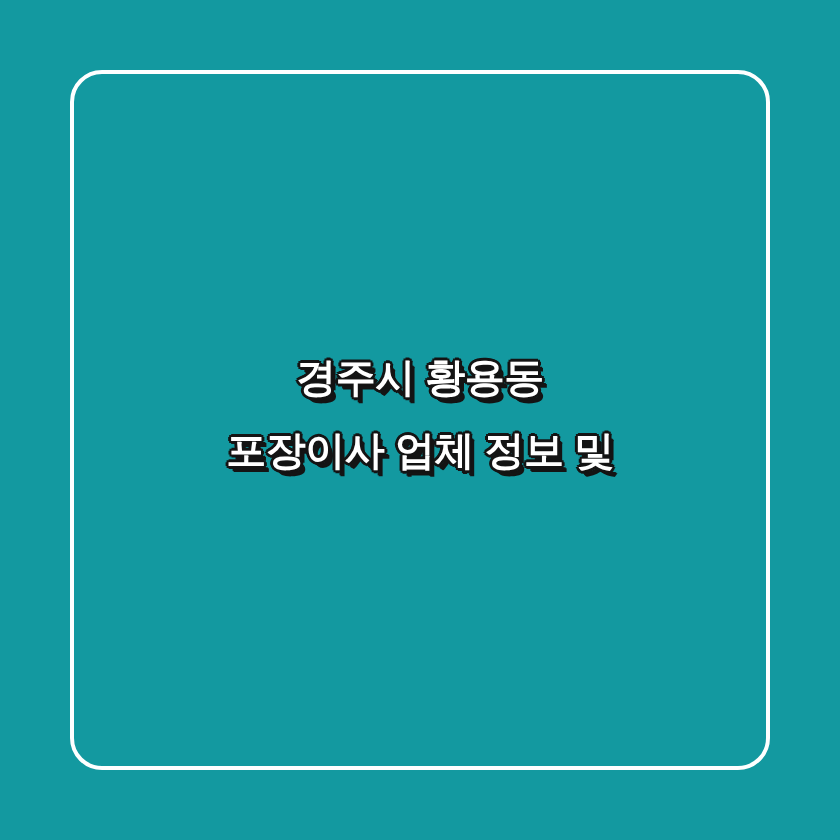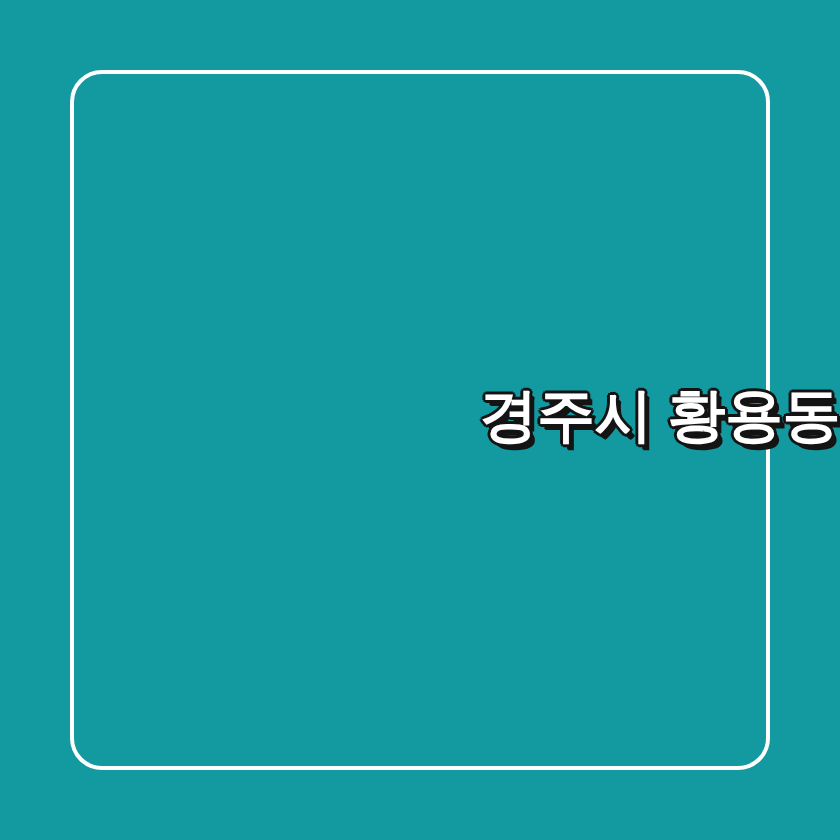--- a/index.html
+++ b/index.html
@@ -45,23 +45,23 @@
     align-items: center;
     justify-content: center;
     
     padding-bottom: 12px;
     box-sizing: border-box;
   }
 
   .title-line {
     display: block;
     width: 100%;
-    text-align: right;
+    text-align: center;
     font-family: "Liberation Sans", "DejaVu Sans", sans-serif;
-    font-size: 58px;
+    font-size: 40px;
     line-height: 73px;
     font-weight: 700;
     letter-spacing: -0.5px;
     color: #ffffff;
     white-space: nowrap;
     
     text-shadow:
       -2px -2px 0 #141414,
        2px -2px 0 #141414,
       -2px  2px 0 #141414,
@@ -76,15 +76,16 @@
 </style>
 </head>
 <body>
 
 <div id="thumbnail-card">
 
   <div id="inner-frame"></div>
 
   <div id="title-block">
     <span class="title-line">경주시 황용동</span>
+    <span class="title-line">포장이사 업체 정보 및</span>
   </div>
 
 </div>
 
 </body></html>

